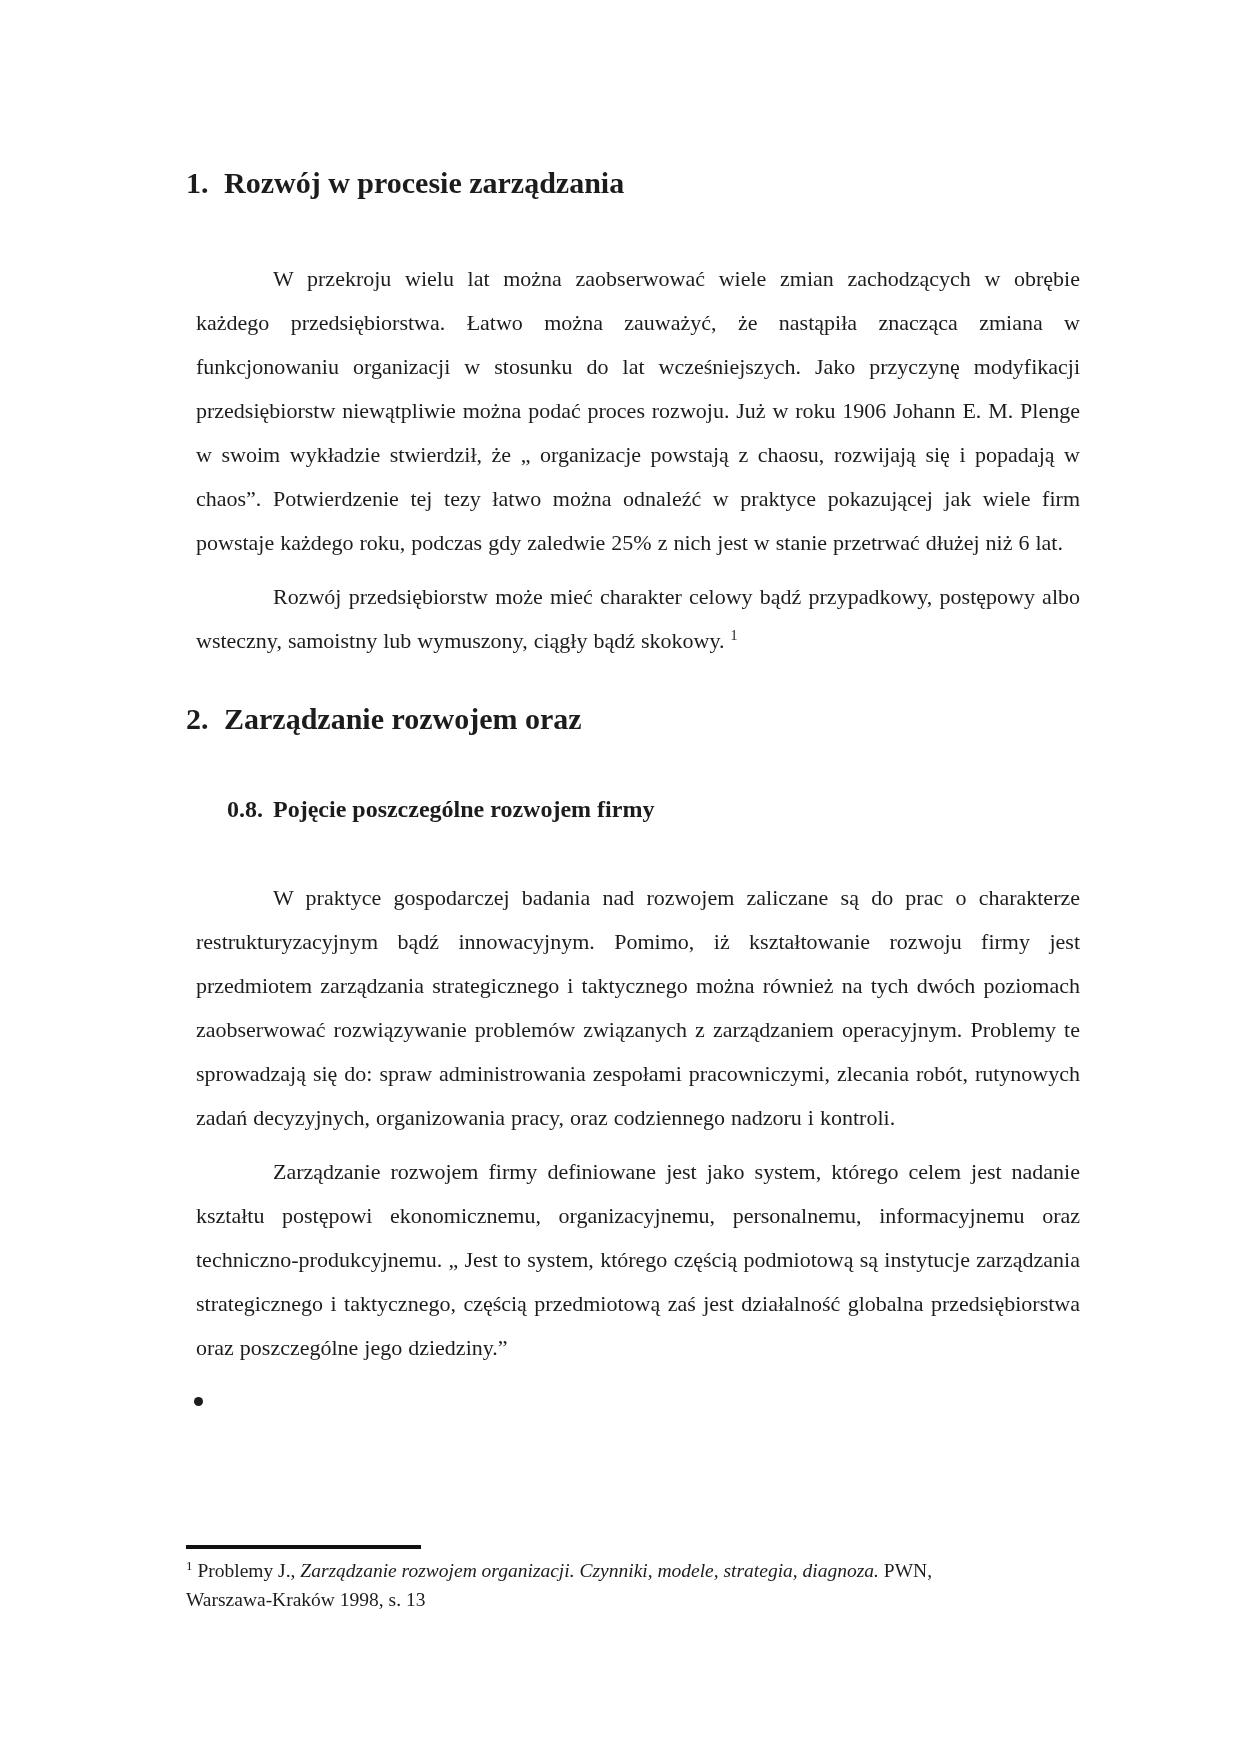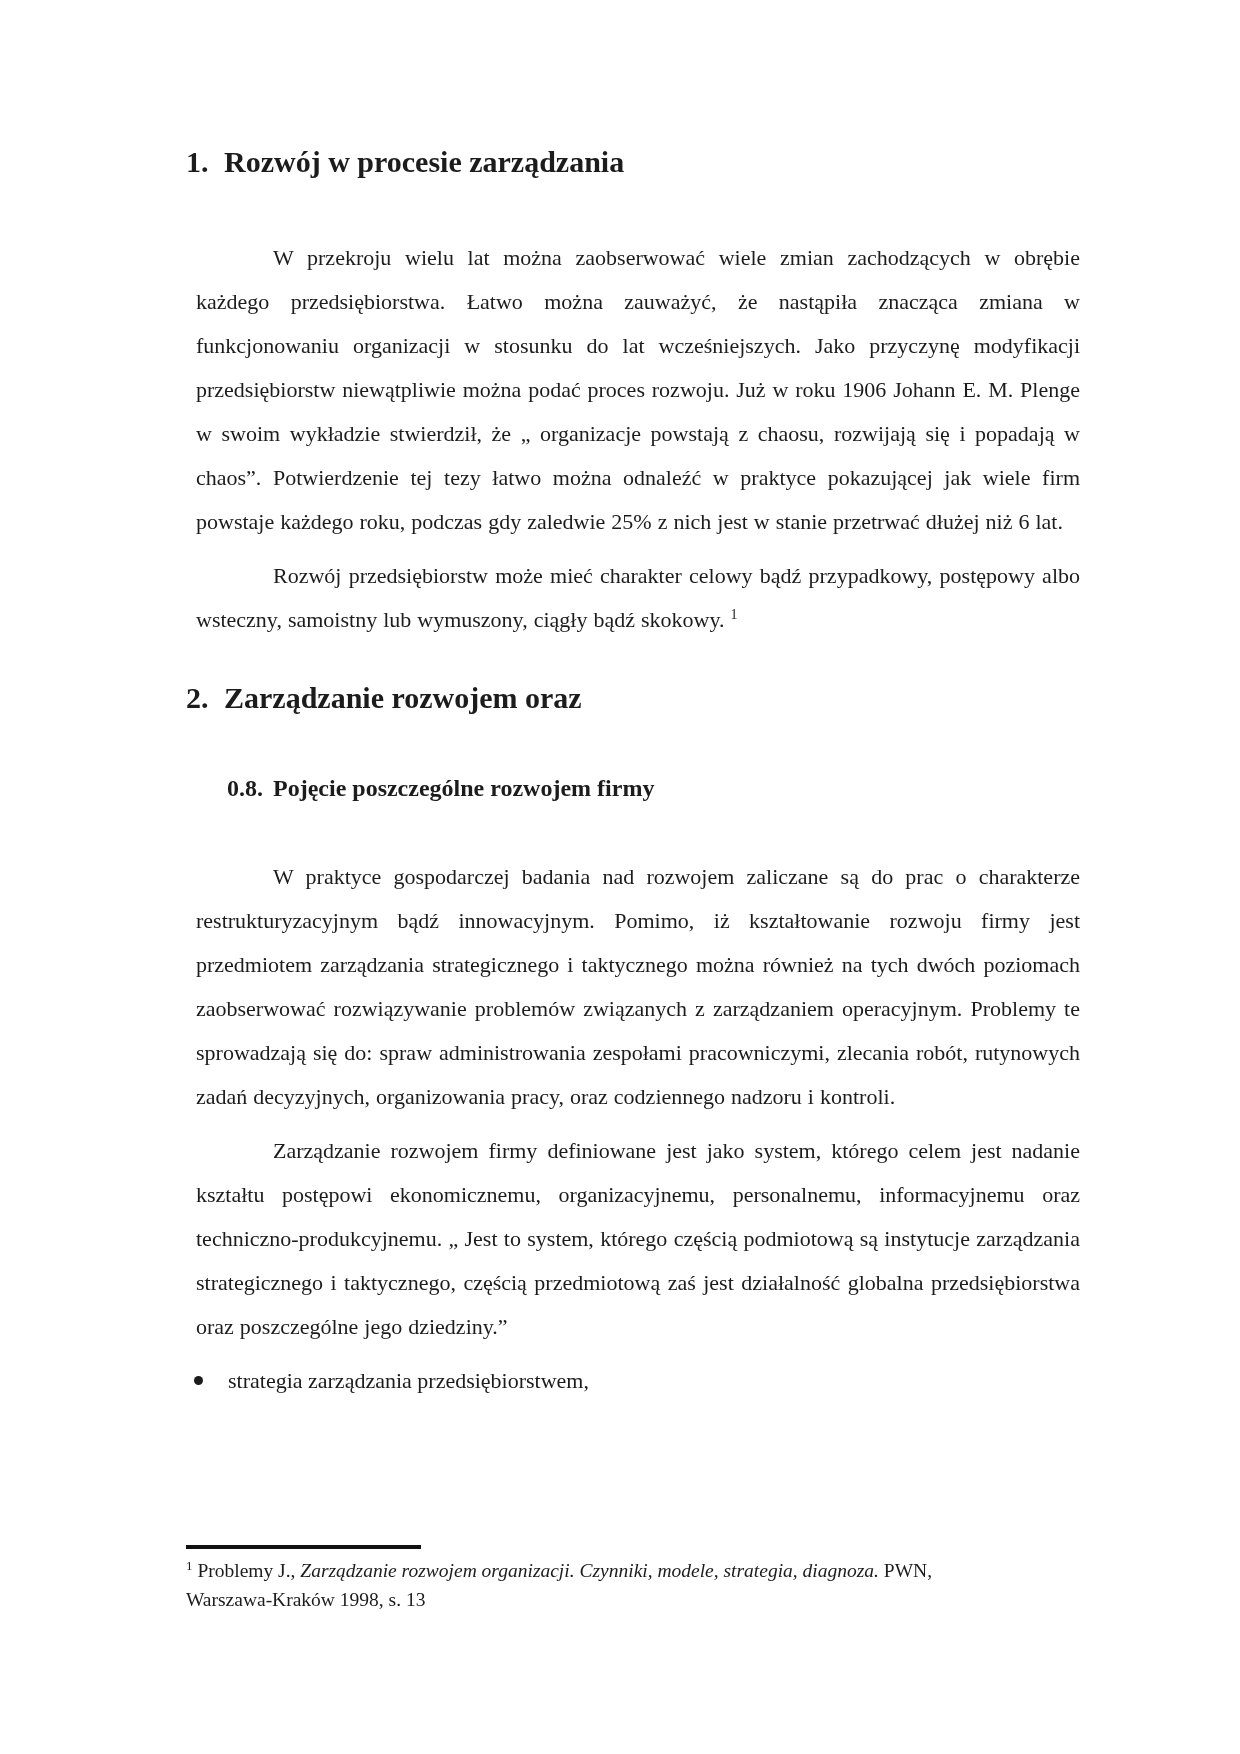--- a/index.html
+++ b/index.html
@@ -7,21 +7,21 @@
     position:relative;
     width:1240px;height:1754px;
     margin:0 auto;
     background:#ffffff;
     font-family:"Liberation Serif", serif;
     color:#1c1c1c;
     overflow:hidden;
   }
   .content{
     position:absolute;
-    left:186px; top:143px;
+    left:186px; top:164px;
     width:904px;
   }
   
   .h-main{
     font-size:30px;
     font-weight:700;
     line-height:37px;
     margin:0 0 56px 0;
     text-align:left;
   }
@@ -98,21 +98,21 @@
     <h1 class="h-main second"><span class="h-num">2.</span><span>Zarządzanie rozwojem oraz</span></h1>
 
     <h2 class="h-sub"><span class="h-num">0.8.</span><span>Pojęcie poszczególne rozwojem firmy</span></h2>
 
     <p class="body">W praktyce gospodarczej badania nad rozwojem zaliczane są do prac o charakterze restrukturyzacyjnym bądź innowacyjnym. Pomimo, iż kształtowanie rozwoju firmy jest przedmiotem zarządzania strategicznego i taktycznego można również na tych dwóch poziomach zaobserwować rozwiązywanie problemów związanych z zarządzaniem operacyjnym. Problemy te sprowadzają się do: spraw administrowania zespołami pracowniczymi, zlecania robót, rutynowych zadań decyzyjnych, organizowania pracy, oraz codziennego nadzoru i kontroli.</p>
 
     <p class="body">Zarządzanie rozwojem firmy definiowane jest jako system, którego celem jest nadanie kształtu postępowi ekonomicznemu, organizacyjnemu, personalnemu, informacyjnemu oraz techniczno-produkcyjnemu. „ Jest to system, którego częścią podmiotową są instytucje zarządzania strategicznego i taktycznego, częścią przedmiotową zaś jest działalność globalna przedsiębiorstwa oraz poszczególne jego dziedziny.”</p>
 
 
     <ul class="bullets">
-      <li class="bullet"><span class="dot"></span><span>strategia zarządzania przedsiębiorstwem,</span></li>
+      <li class="bullet"><span class="dot"></span></li>
     </ul>
 
   </div>
 
   <div class="footnote-block">
     <div class="fn-rule"></div>
     <div class="fn-text"><sup>1</sup><span> Problemy J., </span><i>Zarządzanie rozwojem organizacji. Czynniki, modele, strategia, diagnoza.</i><span> PWN,</span><br><span>Warszawa-Kraków 1998, s. 13</span></div>
   </div>
 </div>
 

